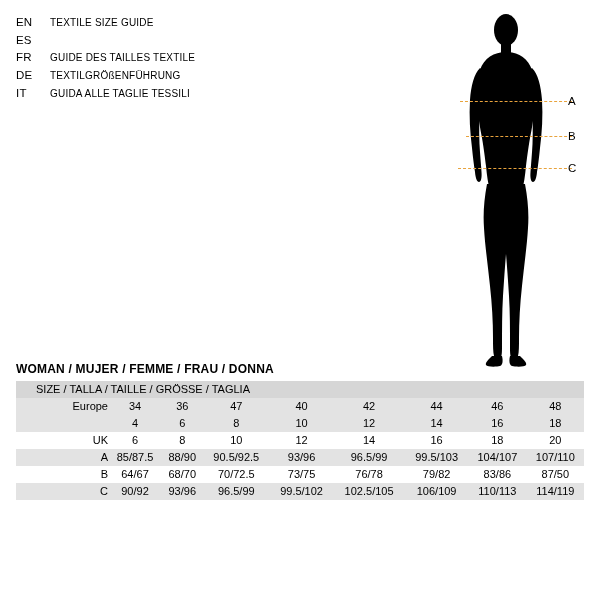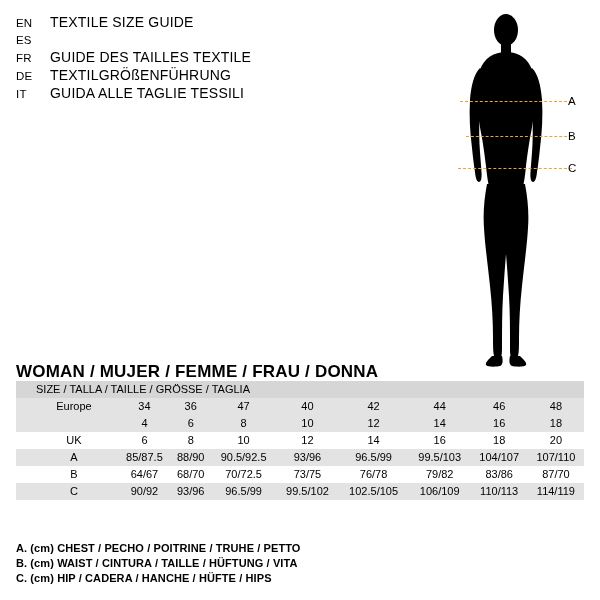--- a/index.html
+++ b/index.html
@@ -33,21 +33,21 @@
     align-items: baseline;
     line-height: 16px;
     margin-bottom: 1px;
   }
   .lang-code {
     width: 34px;
     font-size: 11.5px;
     letter-spacing: 0.2px;
   }
   .lang-text {
-    font-size: 14px;
+    font-size: 10px;
     letter-spacing: 0.2px;
   }
 
   
   .figure-wrap {
     position: absolute;
     top: 8px;
     left: 430px;
     width: 160px;
     height: 360px;
@@ -67,21 +67,21 @@
     font-size: 11.5px;
     color: #000;
     line-height: 12px;
   }
 
   
   .section-title {
     position: absolute;
     left: 16px;
     top: 362px;
-    font-size: 17px;
+    font-size: 12px;
     font-weight: bold;
     letter-spacing: 0.2px;
   }
 
   
   .size-table {
     position: absolute;
     left: 16px;
     top: 381px;
     width: 568px;
@@ -89,22 +89,22 @@
     font-size: 11px;
   }
   .size-table td, .size-table th {
     padding: 0;
     height: 17px;
     line-height: 17px;
     text-align: center;
     font-weight: normal;
   }
   .size-table .rowhead {
-    text-align: center;
-    padding-left: 14px;
+    text-align: right;
+    padding-left: 4px;
     width: 88px;
   }
   .row-head-band td {
     background: #d6d6d6;
     text-align: left;
     padding-left: 20px;
     font-size: 11px;
   }
   .row-grey td {
     background: #e3e3e3;
@@ -287,36 +287,31 @@
 
       <tr class="row-white">
         <td class="rowhead">B</td>
         <td>64/67</td>
         <td>68/70</td>
         <td>70/72.5</td>
         <td>73/75</td>
         <td>76/78</td>
         <td>79/82</td>
         <td>83/86</td>
-        <td>87/70</td>
+        <td>87/50</td>
       </tr>
 
       <tr class="row-grey">
         <td class="rowhead">C</td>
         <td>90/92</td>
         <td>93/96</td>
         <td>96.5/99</td>
         <td>99.5/102</td>
         <td>102.5/105</td>
         <td>106/109</td>
         <td>110/113</td>
         <td>114/119</td>
       </tr>
     </tbody>
   </table>
 
-  <div class="legend">
-    <div>A. (cm) CHEST / PECHO / POITRINE / TRUHE / PETTO</div>
-    <div>B. (cm) WAIST / CINTURA / TAILLE / HÜFTUNG / VITA</div>
-    <div>C. (cm) HIP / CADERA / HANCHE / HÜFTE / HIPS</div>
-  </div>
 
 </div>
 
 </body></html>

